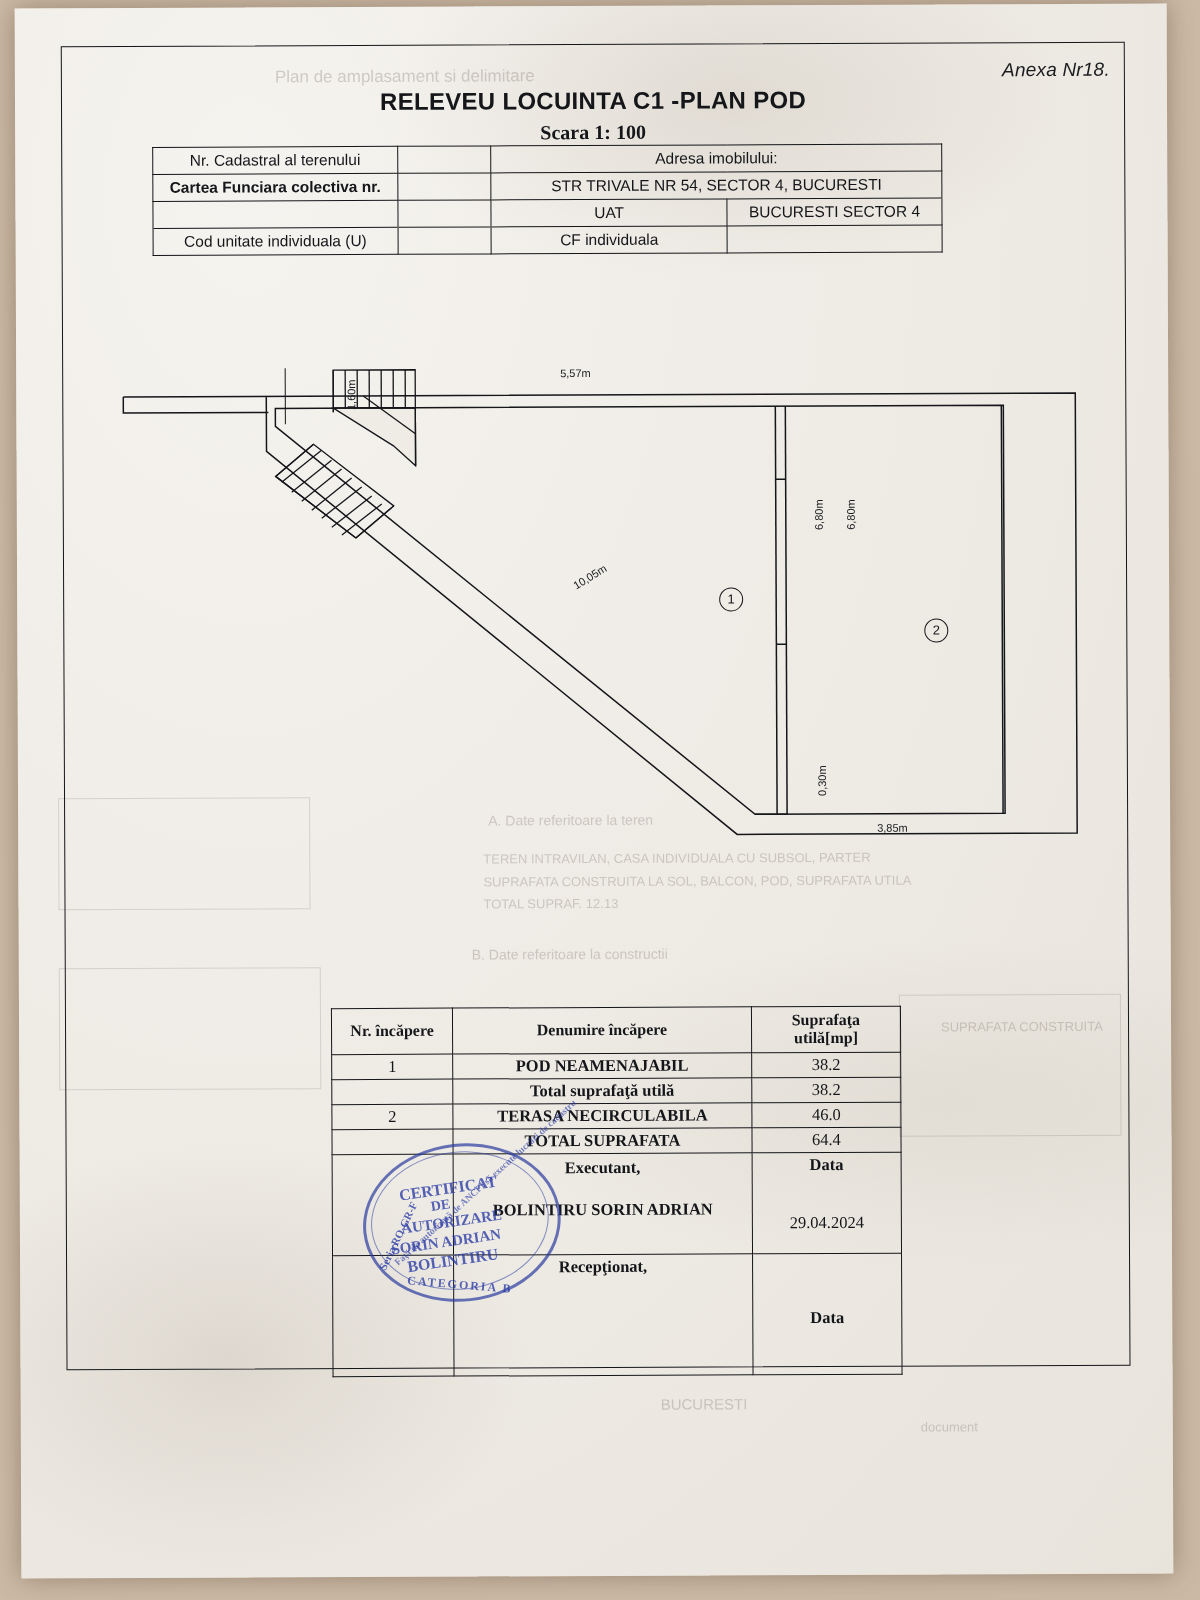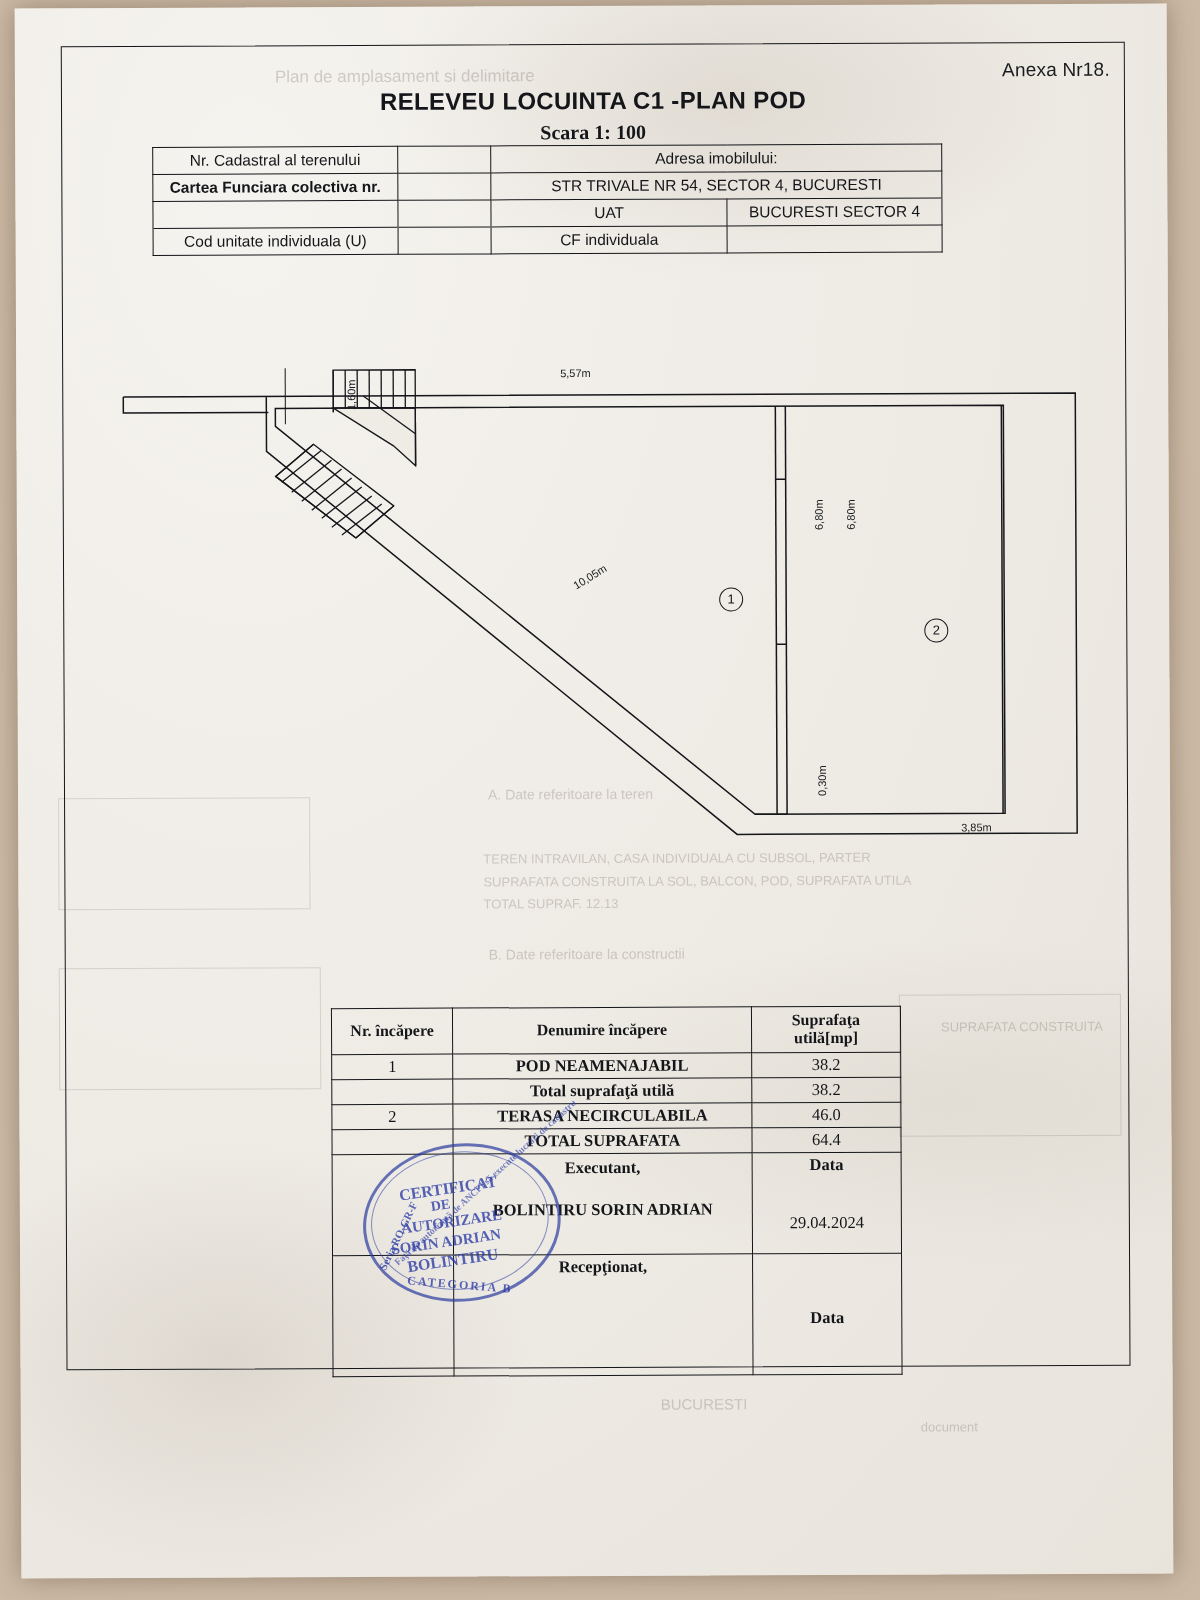--- a/index.html
+++ b/index.html
@@ -50,20 +50,21 @@
   }
 
   
   #anexa {
     position: absolute;
     right: 14px;
     top: 16px;
     font-size: 19px;
     color: #1b1c20;
     letter-spacing: .2px;
+    font-style: italic;
   }
   #main-title {
     position: absolute;
     left: 0;
     right: 0;
     top: 42px;
     text-align: center;
     font-size: 24px;
     font-weight: bold;
     color: #15161a;
@@ -211,22 +212,22 @@
 </style>
 </head>
 <body>
 
 <div id="paper">
 
   <div class="ghost" style="left:260px; top:60px; font-size:17px;">Plan de amplasament si delimitare</div>
   <div class="ghost-box" style="left:40px; top:790px; width:250px; height:110px;"></div>
   <div class="ghost-box" style="left:40px; top:960px; width:260px; height:120px;"></div>
   <div class="ghost-box" style="left:880px; top:990px; width:220px; height:140px;"></div>
-  <div class="ghost" style="left:470px; top:780px; font-size:14px;">A. Date referitoare la teren</div>
-  <div class="ghost" style="left:470px; top:940px; font-size:14px;">B. Date referitoare la constructii</div>
+  <div class="ghost" style="left:470px; top:806px; font-size:14px;">A. Date referitoare la teren</div>
+  <div class="ghost" style="left:453px; top:940px; font-size:14px;">B. Date referitoare la constructii</div>
   <div class="ghost" style="left:465px; top:845px; font-size:13px;">TEREN INTRAVILAN, CASA  INDIVIDUALA CU SUBSOL, PARTER</div>
   <div class="ghost" style="left:465px; top:868px; font-size:13px;">SUPRAFATA CONSTRUITA LA SOL, BALCON, POD, SUPRAFATA UTILA</div>
   <div class="ghost" style="left:465px; top:890px; font-size:13px;">TOTAL SUPRAF. 12.13</div>
   <div class="ghost" style="left:900px; top:1015px; font-size:13px;margin-left:22px;">SUPRAFATA  CONSTRUITA</div>
   <div class="ghost" style="left:640px; top:1390px; font-size:15px;">BUCURESTI</div>
   <div class="ghost" style="left:900px; top:1415px; font-size:13px;">document</div>
 
   <div id="frame">
 
     <div id="anexa">Anexa Nr18.</div>
@@ -316,21 +317,21 @@
           <line x1="222" y1="22" x2="222" y2="78"></line>
         </g>
       </svg>
 
       <div class="dim" style="left:497px; top:22px;">5,57m</div>
       <div class="dim rot90" style="left:282px; top:64px;">1,60m</div>
       <div class="dim rot-diag" style="left:507px; top:236px;">10,05m</div>
       <div class="dim rot90" style="left:749px; top:186px;">6,80m</div>
       <div class="dim rot90" style="left:781px; top:186px;">6,80m</div>
       <div class="dim rot90" style="left:751px; top:452px;">0,30m</div>
-      <div class="dim" style="left:896px; top:478px;">3,85m</div>
+      <div class="dim" style="left:812px; top:478px;">3,85m</div>
 
       <div class="roomnum" style="left:655px; top:243px;">1</div>
       <div class="roomnum" style="left:860px; top:275px;">2</div>
     </div>
 
     <table id="room-table">
       <tbody>
           <tr>
         <td class="col-nr hd">Nr. încăpere</td>
         <td class="col-den hd">Denumire  încăpere</td>

